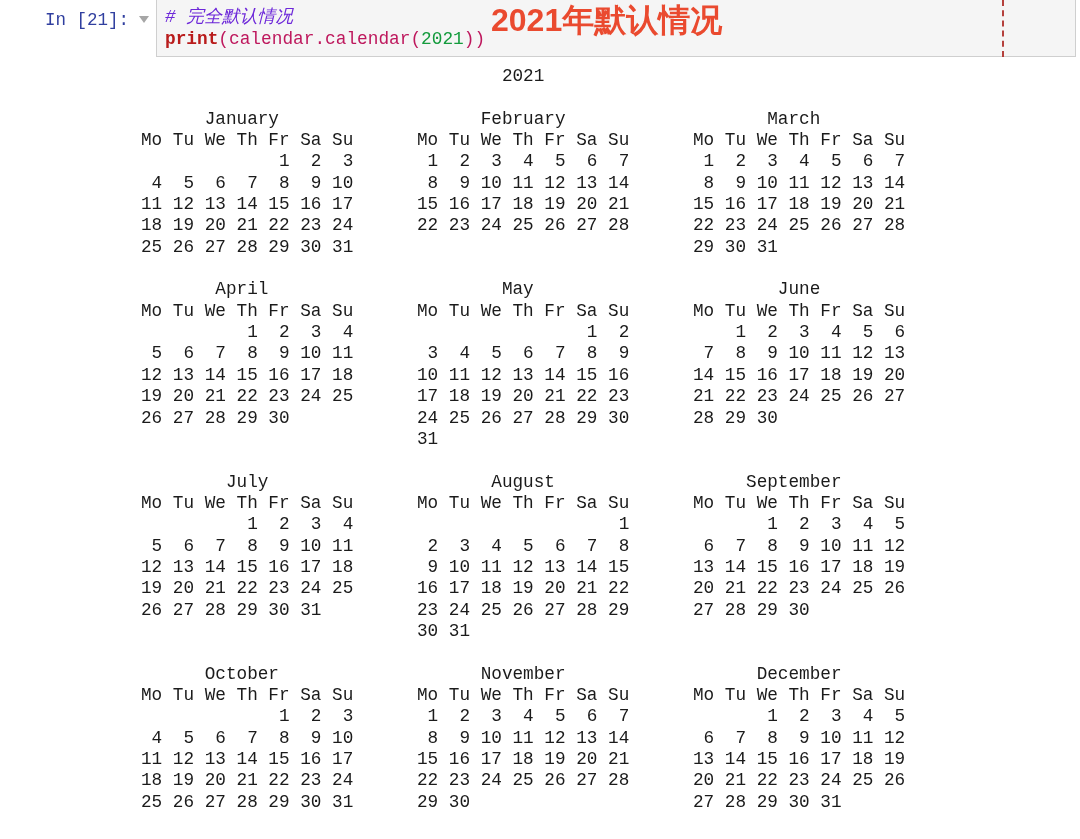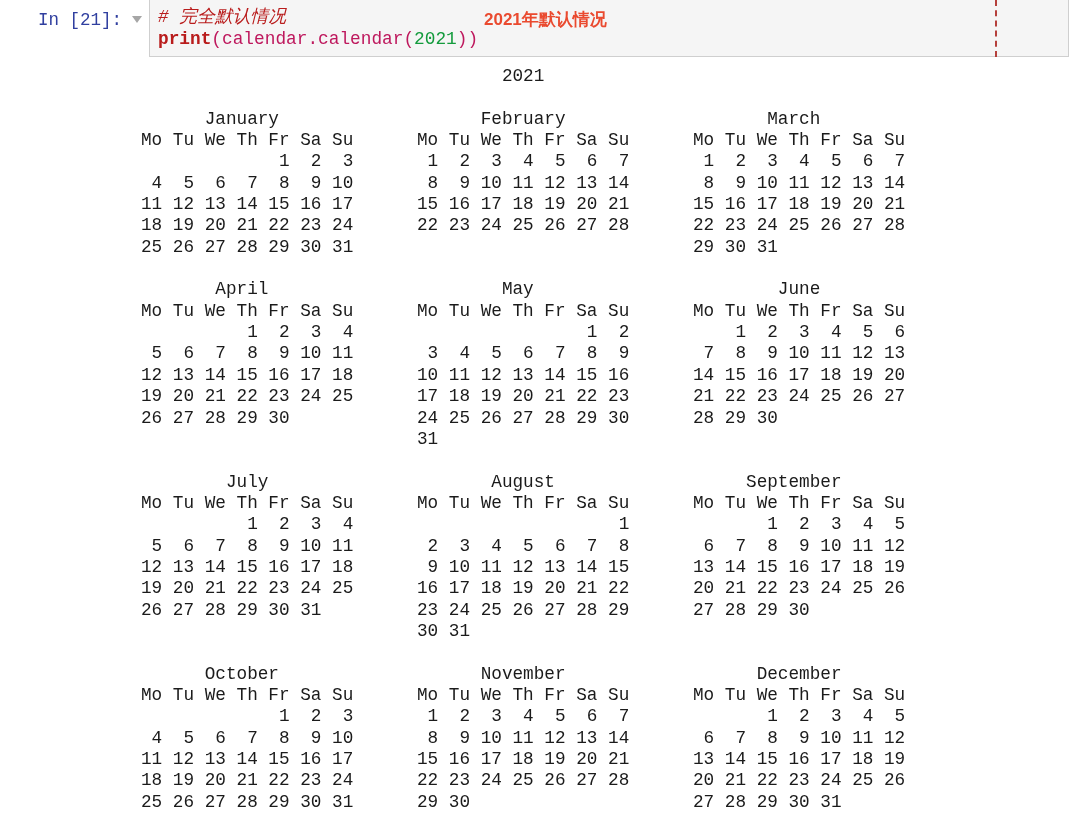--- a/index.html
+++ b/index.html
@@ -4,21 +4,21 @@
 <style>
   html, body { margin: 0; padding: 0; background: #ffffff; }
   body {
     width: 1080px; height: 839px;
     position: relative; overflow: hidden;
     font-family: "Liberation Sans", "DejaVu Sans", sans-serif;
   }
 
   
   .cell-input {
-    position: absolute; left: 0; top: 0; width: 1068px; height: 58px;
+    position: absolute; left: 7px; top: 0; width: 1068px; height: 58px;
     background: #ffffff;
   }
   .prompt {
     position: absolute; left: 38px; top: 9px;
     font: 17.5px/22px "Liberation Mono", "DejaVu Sans Mono", monospace;
     color: #303f9f; white-space: pre;
   }
   .caret {
     position: absolute; left: 132px; top: 16px;
     width: 0; height: 0;
@@ -30,28 +30,28 @@
     position: absolute; left: 149px; top: 0; right: -1px; height: 57px;
     background: #f5f5f5;
     border: 1px solid #cfcfcf; border-top: none;
     box-sizing: border-box;
     padding: 6px 0 0 8px;
     font: 17.8px/22px "Liberation Mono", "DejaVu Sans Mono", monospace;
     color: #1c1c1c;
     cursor: text;
   }
   .code-line { white-space: pre; }
-  .tok-comment { color: #b91c1c; font-style: italic; }
+  .tok-comment { color: #6d28d9; font-style: italic; }
   .tok-builtin { color: #b91c1c; font-weight: bold; }
   .tok-number  { color: #149b3d; }
   .tok-plain   { color: #be185d; }
 
   .annotation {
     position: absolute; left: 484px; top: 5px;
-    font-size: 17px; line-height: 30px; font-weight: 600;
+    font-size: 32px; line-height: 30px; font-weight: 600;
     color: #ea4a2f;
     white-space: nowrap;
   }
   .dashed-line {
     position: absolute; left: 995px; top: 0; height: 57px; width: 0;
     border-left: 2px dashed #b5403c;
   }
 
   
   .output {

